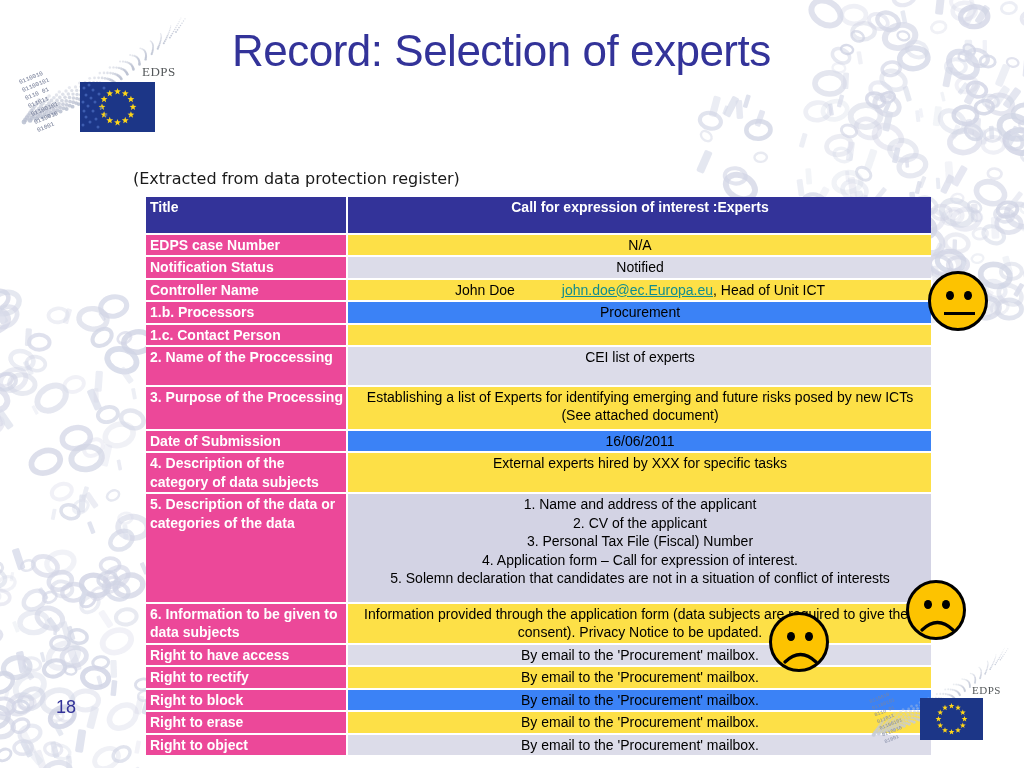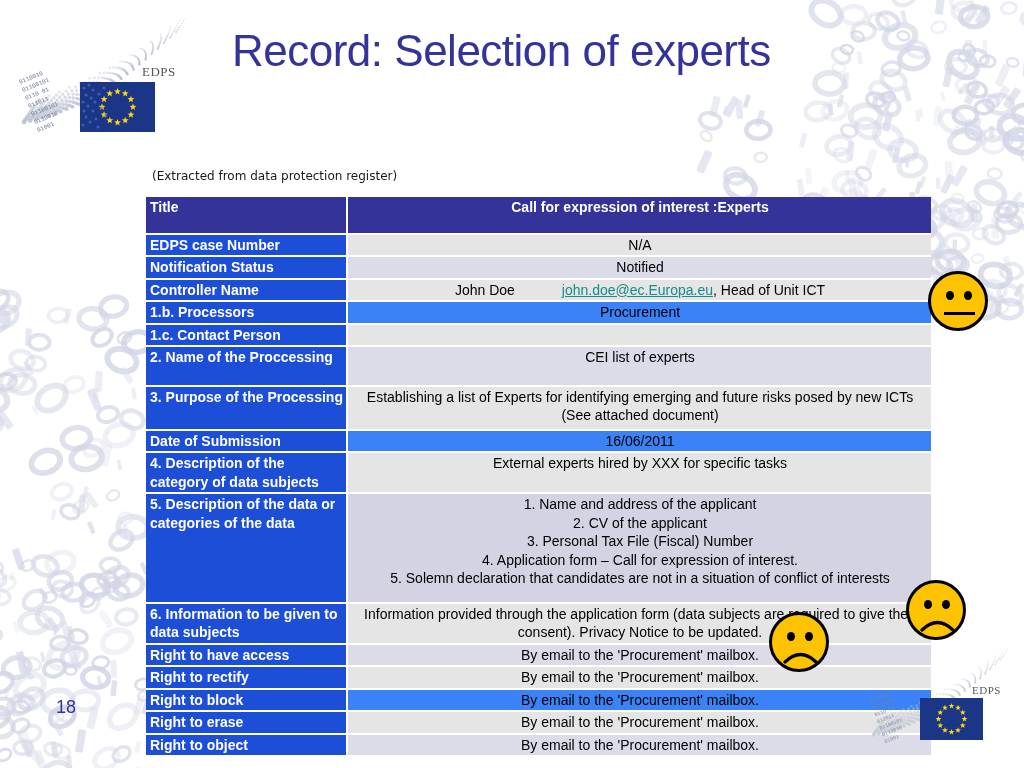--- a/index.html
+++ b/index.html
@@ -55,24 +55,24 @@
     letter-spacing: 0.5px;
   }
   .edps-logo .euflag {
     position: absolute;
     background: #1c3687;
   }
 
   
   #subtitle {
     position: absolute;
-    left: 152px;
+    left: 133px;
     top: 169px;
     font-family: "DejaVu Sans", sans-serif;
-    font-size: 12px;
+    font-size: 16px;
     color: #1a1a1a;
     z-index: 5;
   }
 
   
   #record-table {
     position: absolute;
     left: 146px;
     top: 197px;
     width: 785px;
@@ -82,41 +82,41 @@
   }
   #record-table td {
     vertical-align: top;
     padding: 1px 3px 1px 4px;
     font-size: 14px;
     line-height: 18.5px;
     border: 0;
   }
   #record-table td.k {
     width: 193px;
-    background: #1d4ed8;
+    background: #ec4899;
     color: #ffffff;
     font-weight: bold;
     border-bottom: 2px solid #ffffff;
     border-right: 2px solid #ffffff;
   }
   #record-table td.v {
     color: #000000;
     font-weight: normal;
     border-bottom: 2px solid #ffffff;
     text-align: center;
   }
   #record-table tr.hdr td.k,
   #record-table tr.hdr td.v {
     background: #333399;
     color: #ffffff;
     font-weight: bold;
   }
   #record-table tr.hdr td.v { border-bottom: 2px solid #ffffff; }
   .v.shadeA { background: #3b82f6; }
-  .v.shadeB { background: #e5e5e5; }
+  .v.shadeB { background: #fde047; }
   .v.shadeC { background: #dcdce9; }
   .v.shadeD { background: #d3d3e4; }
 
   a.mail {
     color: #138d8d;
     text-decoration: underline;
     padding-left: 43px;
   }
 
   .lines span { display: block; }

